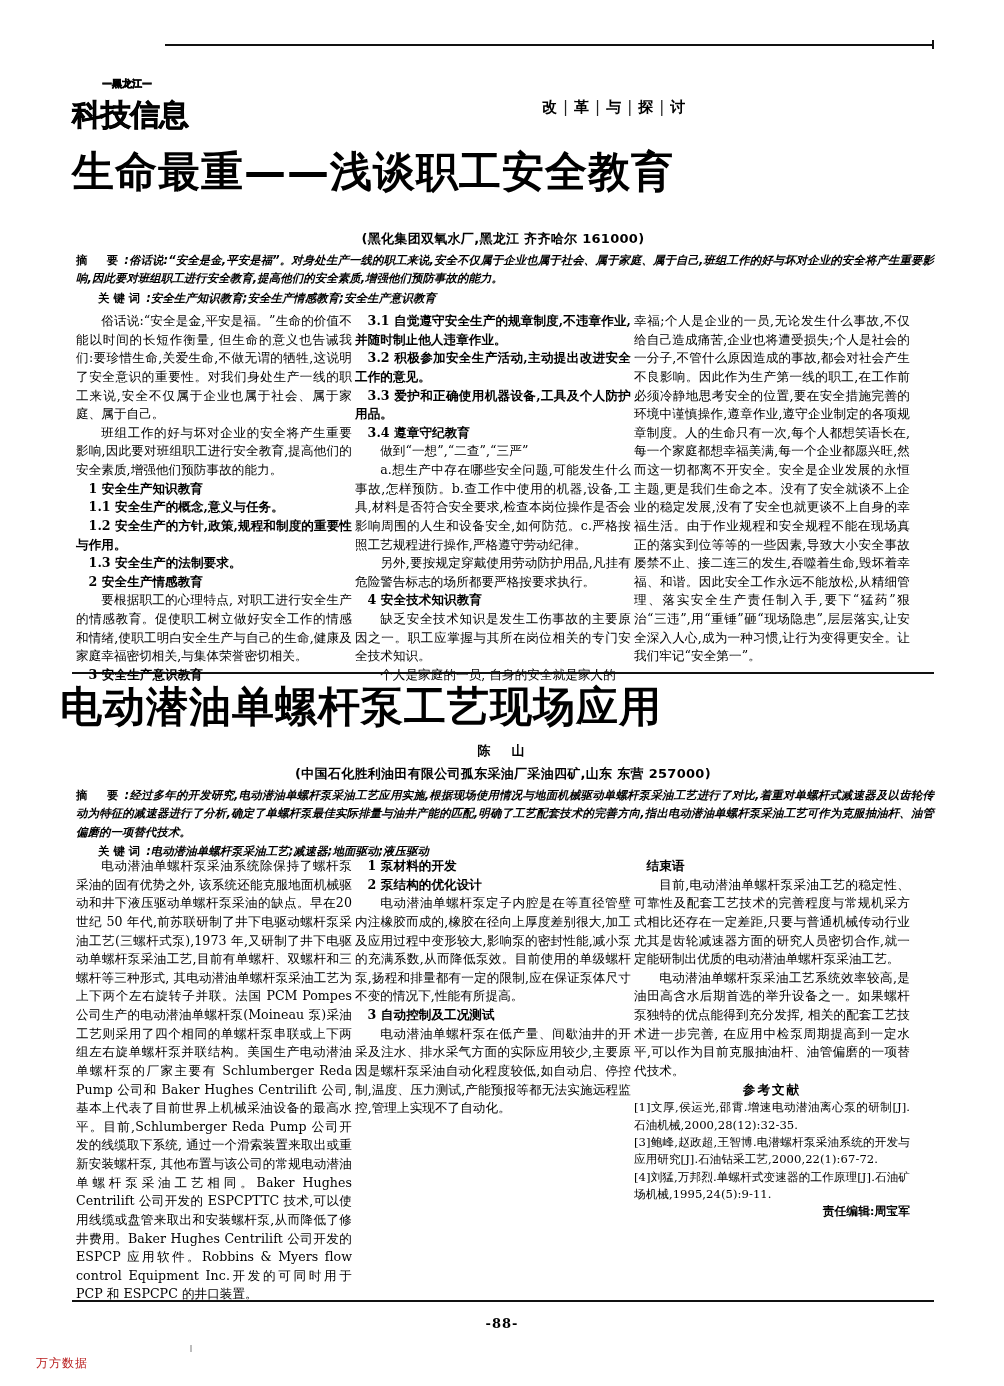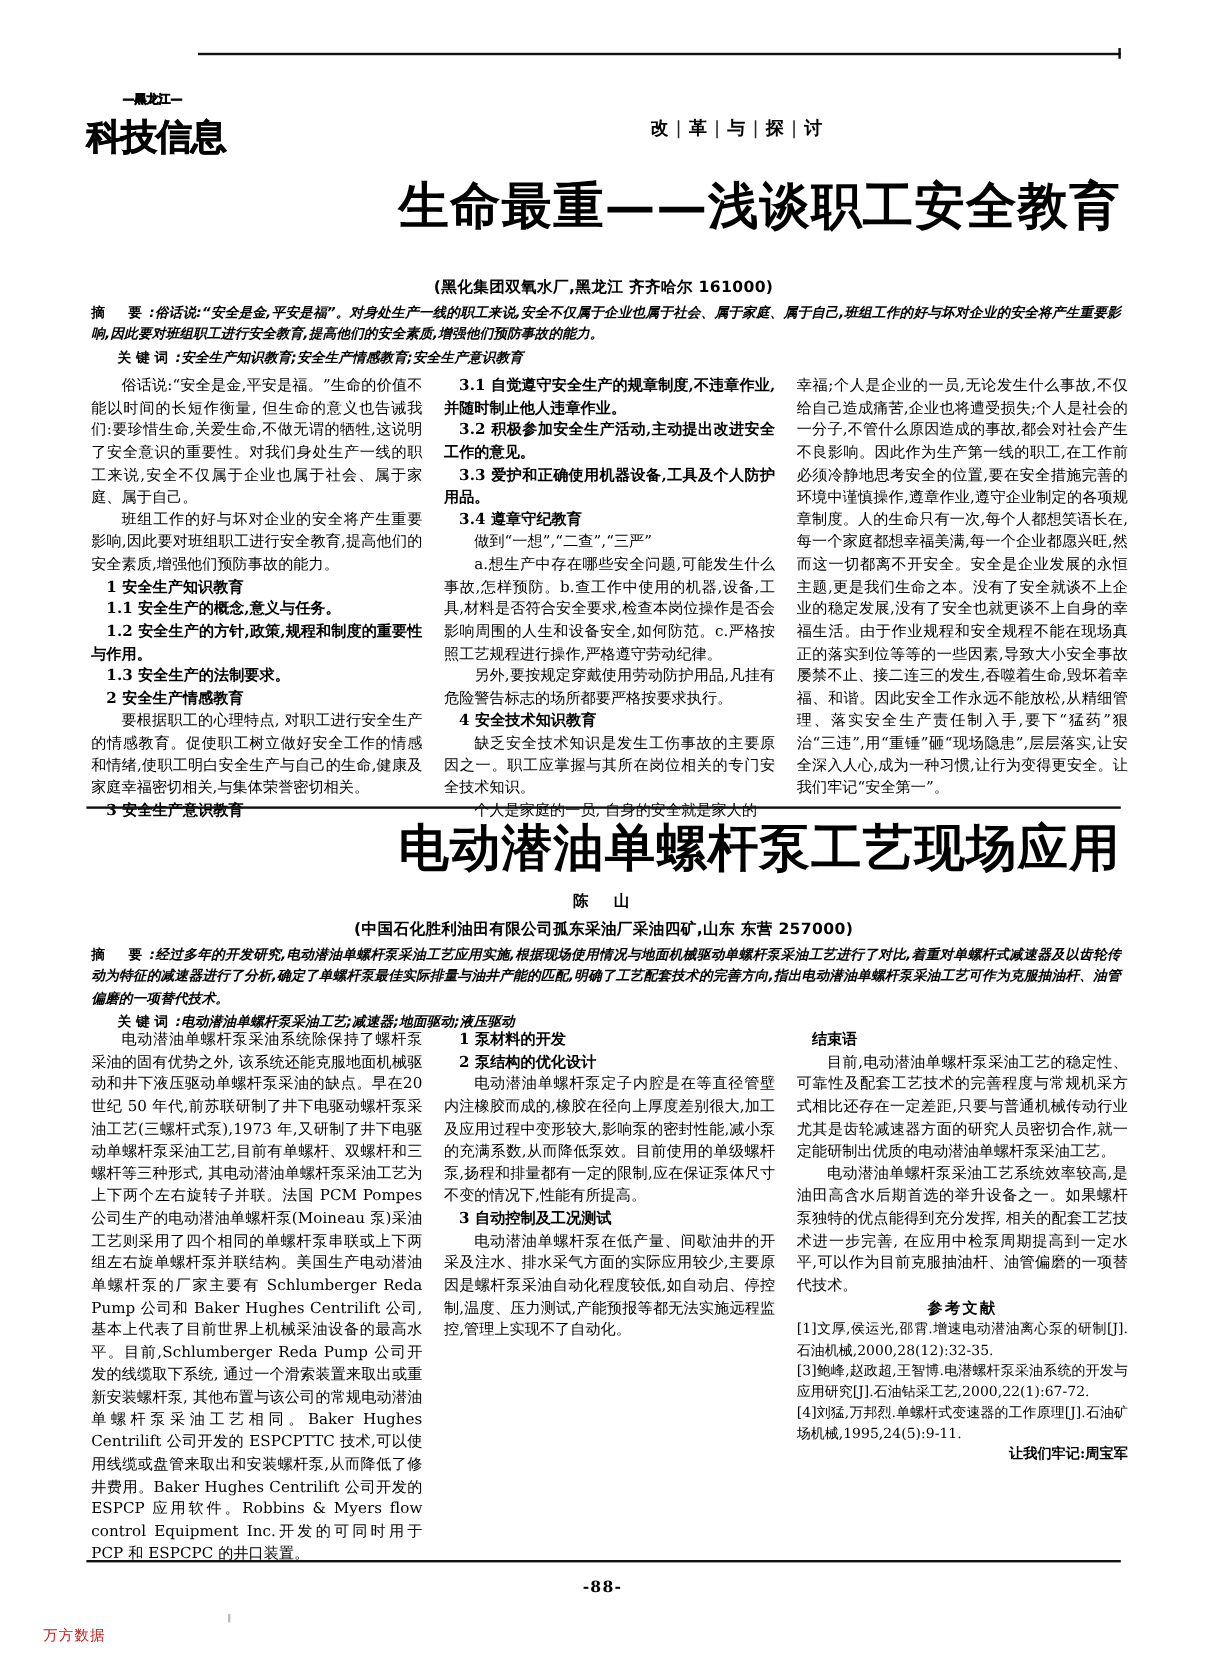--- a/index.html
+++ b/index.html
@@ -46,28 +46,28 @@
   .rule-head{
     position:absolute;left:165px;top:44px;width:769px;height:0;
     border-top:2.2px solid #111;
   }
   .rule-head-tick{
     position:absolute;left:932px;top:40px;width:2px;height:9px;background:#111;
   }
 
   
   .article-title{
-    text-align:right;
+    text-align:left;
     font-family:"DejaVu Serif","Liberation Serif",serif;
     font-weight:bold;
     color:#000;
     letter-spacing:1px;
   }
   .art1-title{position:absolute;left:72px;top:150px;width:862px;font-size:42px;line-height:1.06;}
-  .art2-title{position:absolute;left:72px;top:685px;width:862px;font-size:42px;line-height:1.06;}
+  .art2-title{position:absolute;left:60px;top:685px;width:862px;font-size:42px;line-height:1.06;}
 
   .author{
     position:absolute;width:862px;left:72px;text-align:center;
     font-size:13px;font-weight:bold;letter-spacing:4px;
   }
   .affil{
     position:absolute;width:862px;left:72px;text-align:center;
     font-size:13px;font-weight:bold;letter-spacing:0.3px;
   }
 
@@ -79,21 +79,21 @@
     font-style:italic;
   }
   .abs-block .lbl{font-style:normal;letter-spacing:4px;margin-right:2px;}
   .abs-block p{margin:0;}
   .abs-block .kw{margin-top:1px;text-indent:22px;}
 
   
   .cols{
     position:absolute;
     display:flex;
-    column-gap:18px;
+    column-gap:3px;
   }
   .col{
     width:276px;
     font-size:12.6px;
     line-height:1.48;
     text-align:justify;
     letter-spacing:0.05px;
     font-family:"DejaVu Serif","Liberation Serif",serif;
   }
   .col p{margin:0;text-indent:2em;}
@@ -203,21 +203,21 @@
         <p>电动潜油单螺杆泵在低产量、间歇油井的开采及注水、排水采气方面的实际应用较少,主要原因是螺杆泵采油自动化程度较低,如自动启、停控制,温度、压力测试,产能预报等都无法实施远程监控,管理上实现不了自动化。</p>
       </div>
       <div class="col">
         <p class="head">结束语</p>
         <p>目前,电动潜油单螺杆泵采油工艺的稳定性、可靠性及配套工艺技术的完善程度与常规机采方式相比还存在一定差距,只要与普通机械传动行业尤其是齿轮减速器方面的研究人员密切合作,就一定能研制出优质的电动潜油单螺杆泵采油工艺。</p>
         <p>电动潜油单螺杆泵采油工艺系统效率较高,是油田高含水后期首选的举升设备之一。如果螺杆泵独特的优点能得到充分发挥, 相关的配套工艺技术进一步完善, 在应用中检泵周期提高到一定水平,可以作为目前克服抽油杆、油管偏磨的一项替代技术。</p>
         <p class="center">参考文献</p>
         <p class="ref">[1]文厚,侯运光,邵霄.增速电动潜油离心泵的研制[J].石油机械,2000,28(12):32-35.</p>
         <p class="ref">[3]鲍峰,赵政超,王智博.电潜螺杆泵采油系统的开发与应用研究[J].石油钻采工艺,2000,22(1):67-72.</p>
         <p class="ref">[4]刘猛,万邦烈.单螺杆式变速器的工作原理[J].石油矿场机械,1995,24(5):9-11.</p>
-        <p class="right">让我们牢记:周宝军</p>
+        <p class="right">责任编辑:周宝军</p>
       </div>
     </div>
 
   <div class="sep-rule" id="rule-bottom"></div>
   <div class="pagenum">-88-</div>
   <div class="speck"></div>
   <div class="watermark">万方数据</div>
 
 </div>
 

